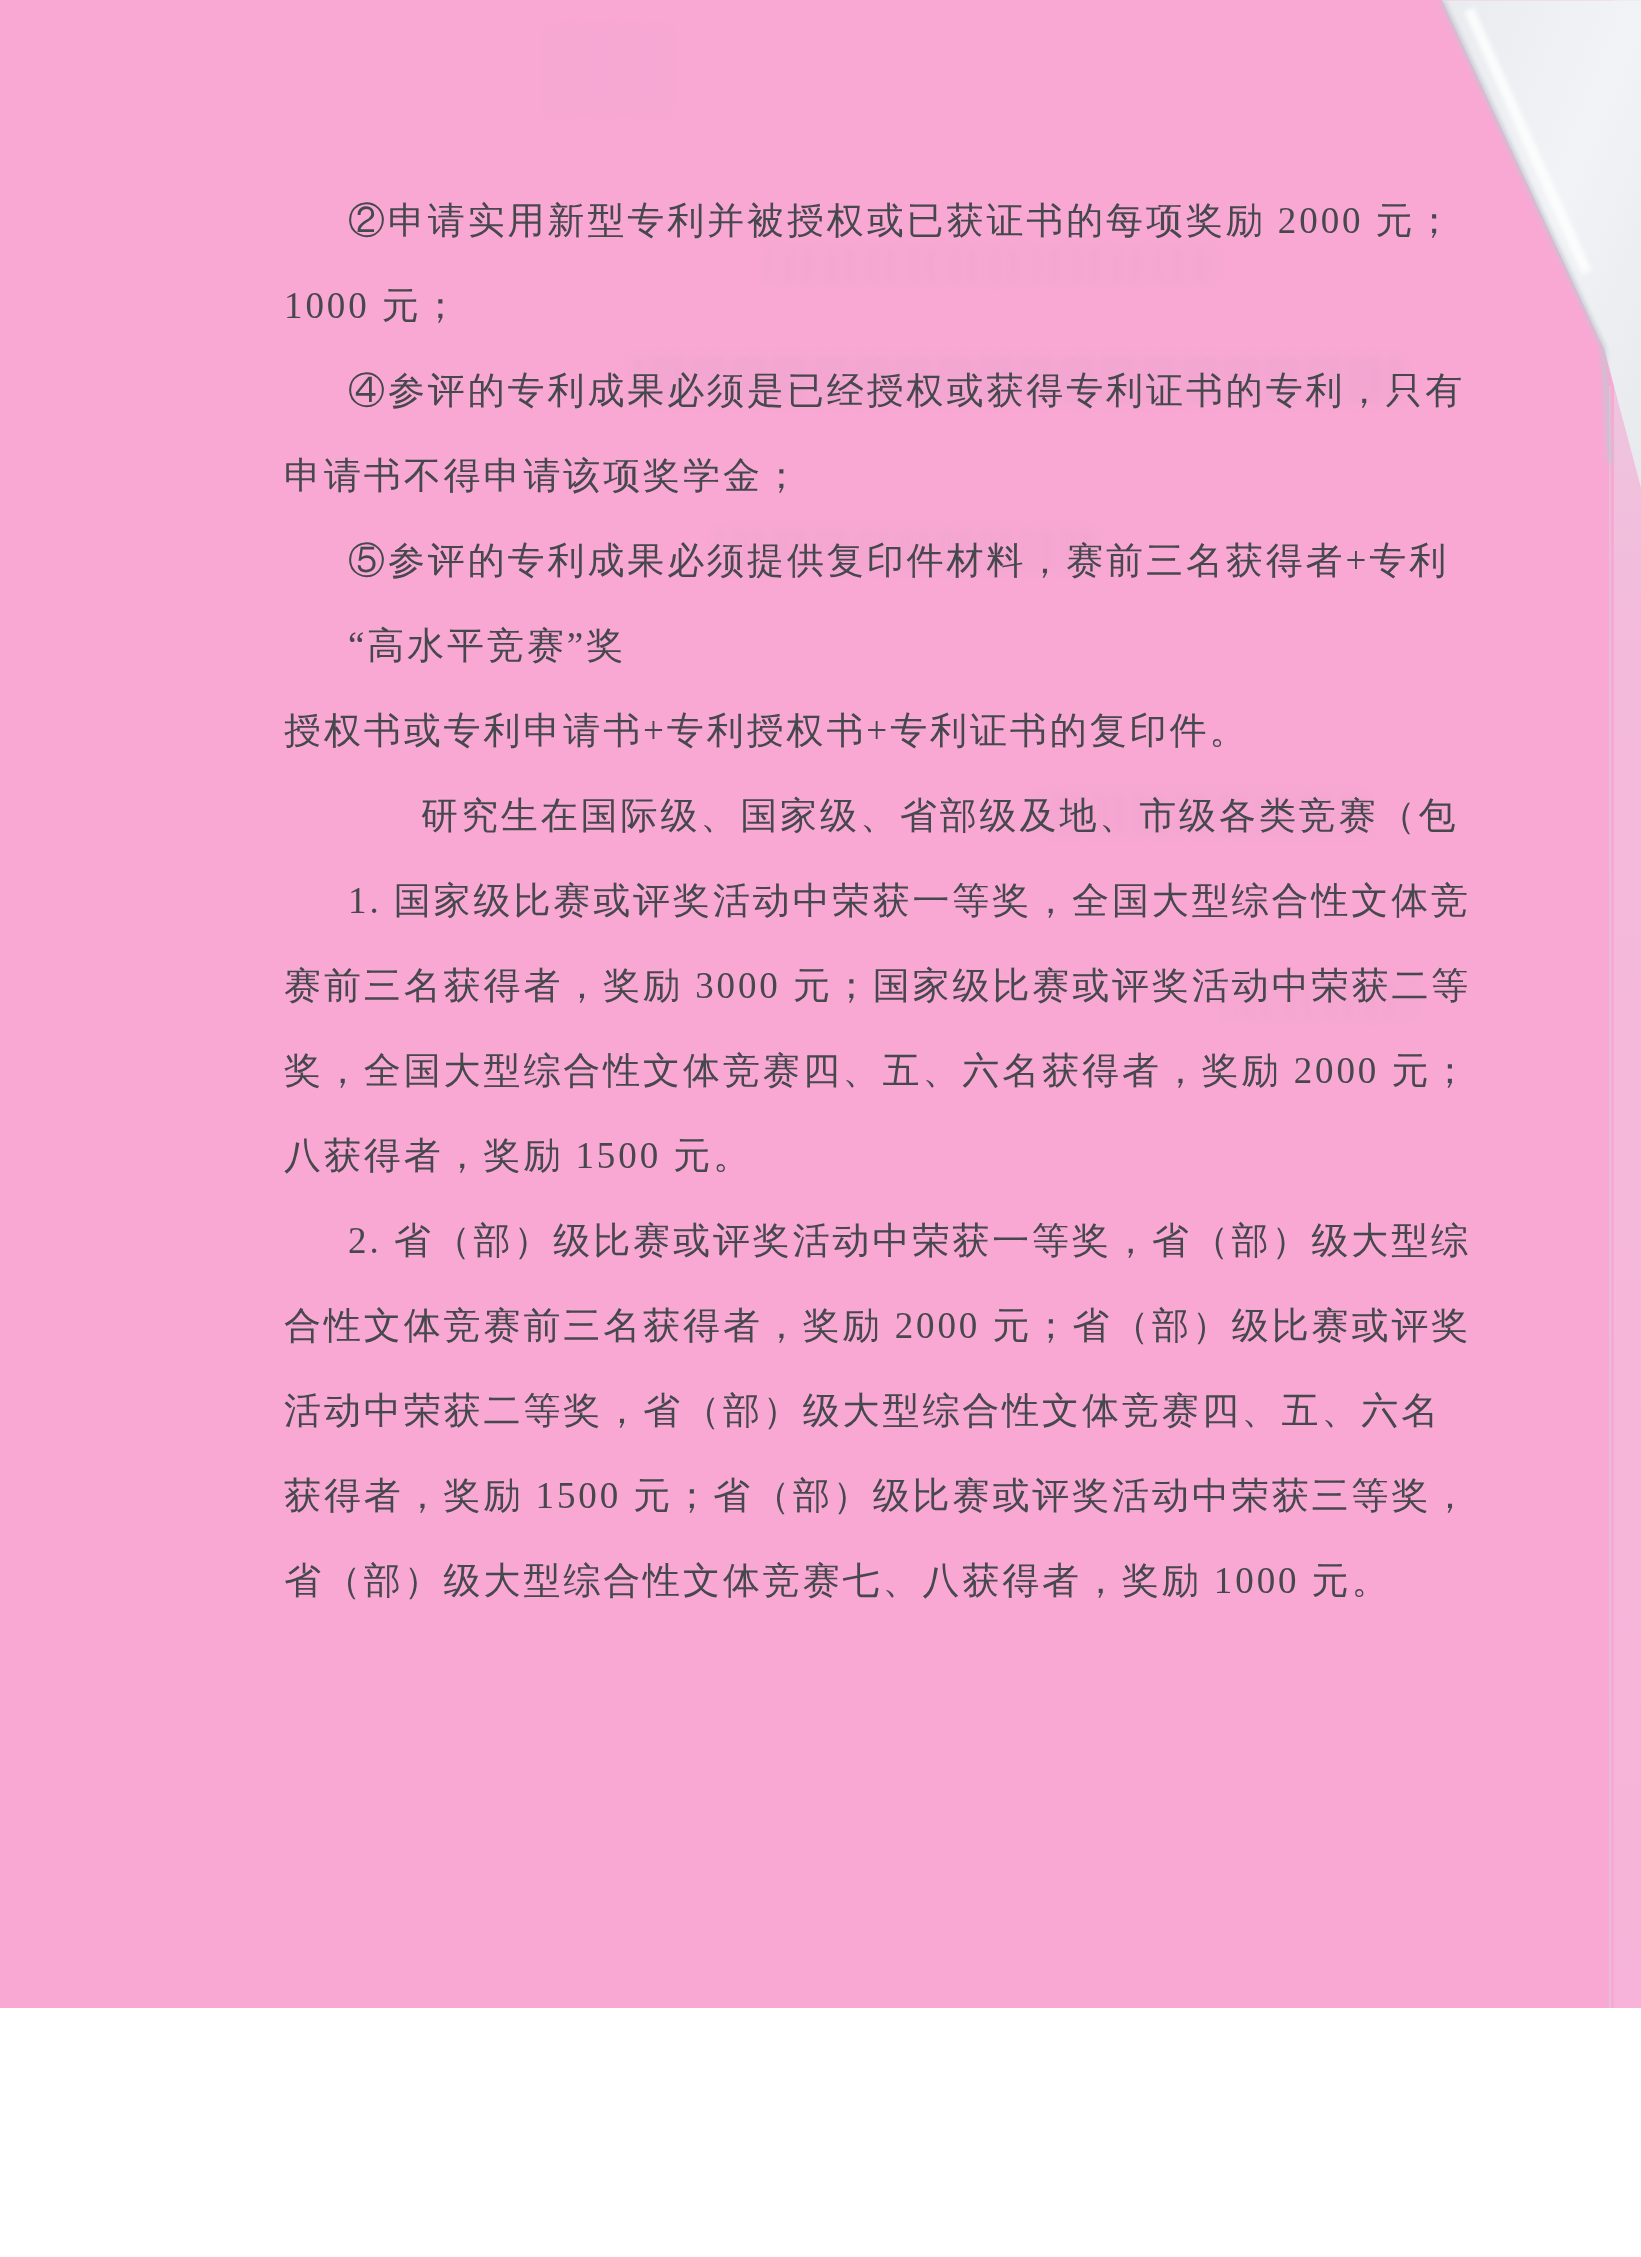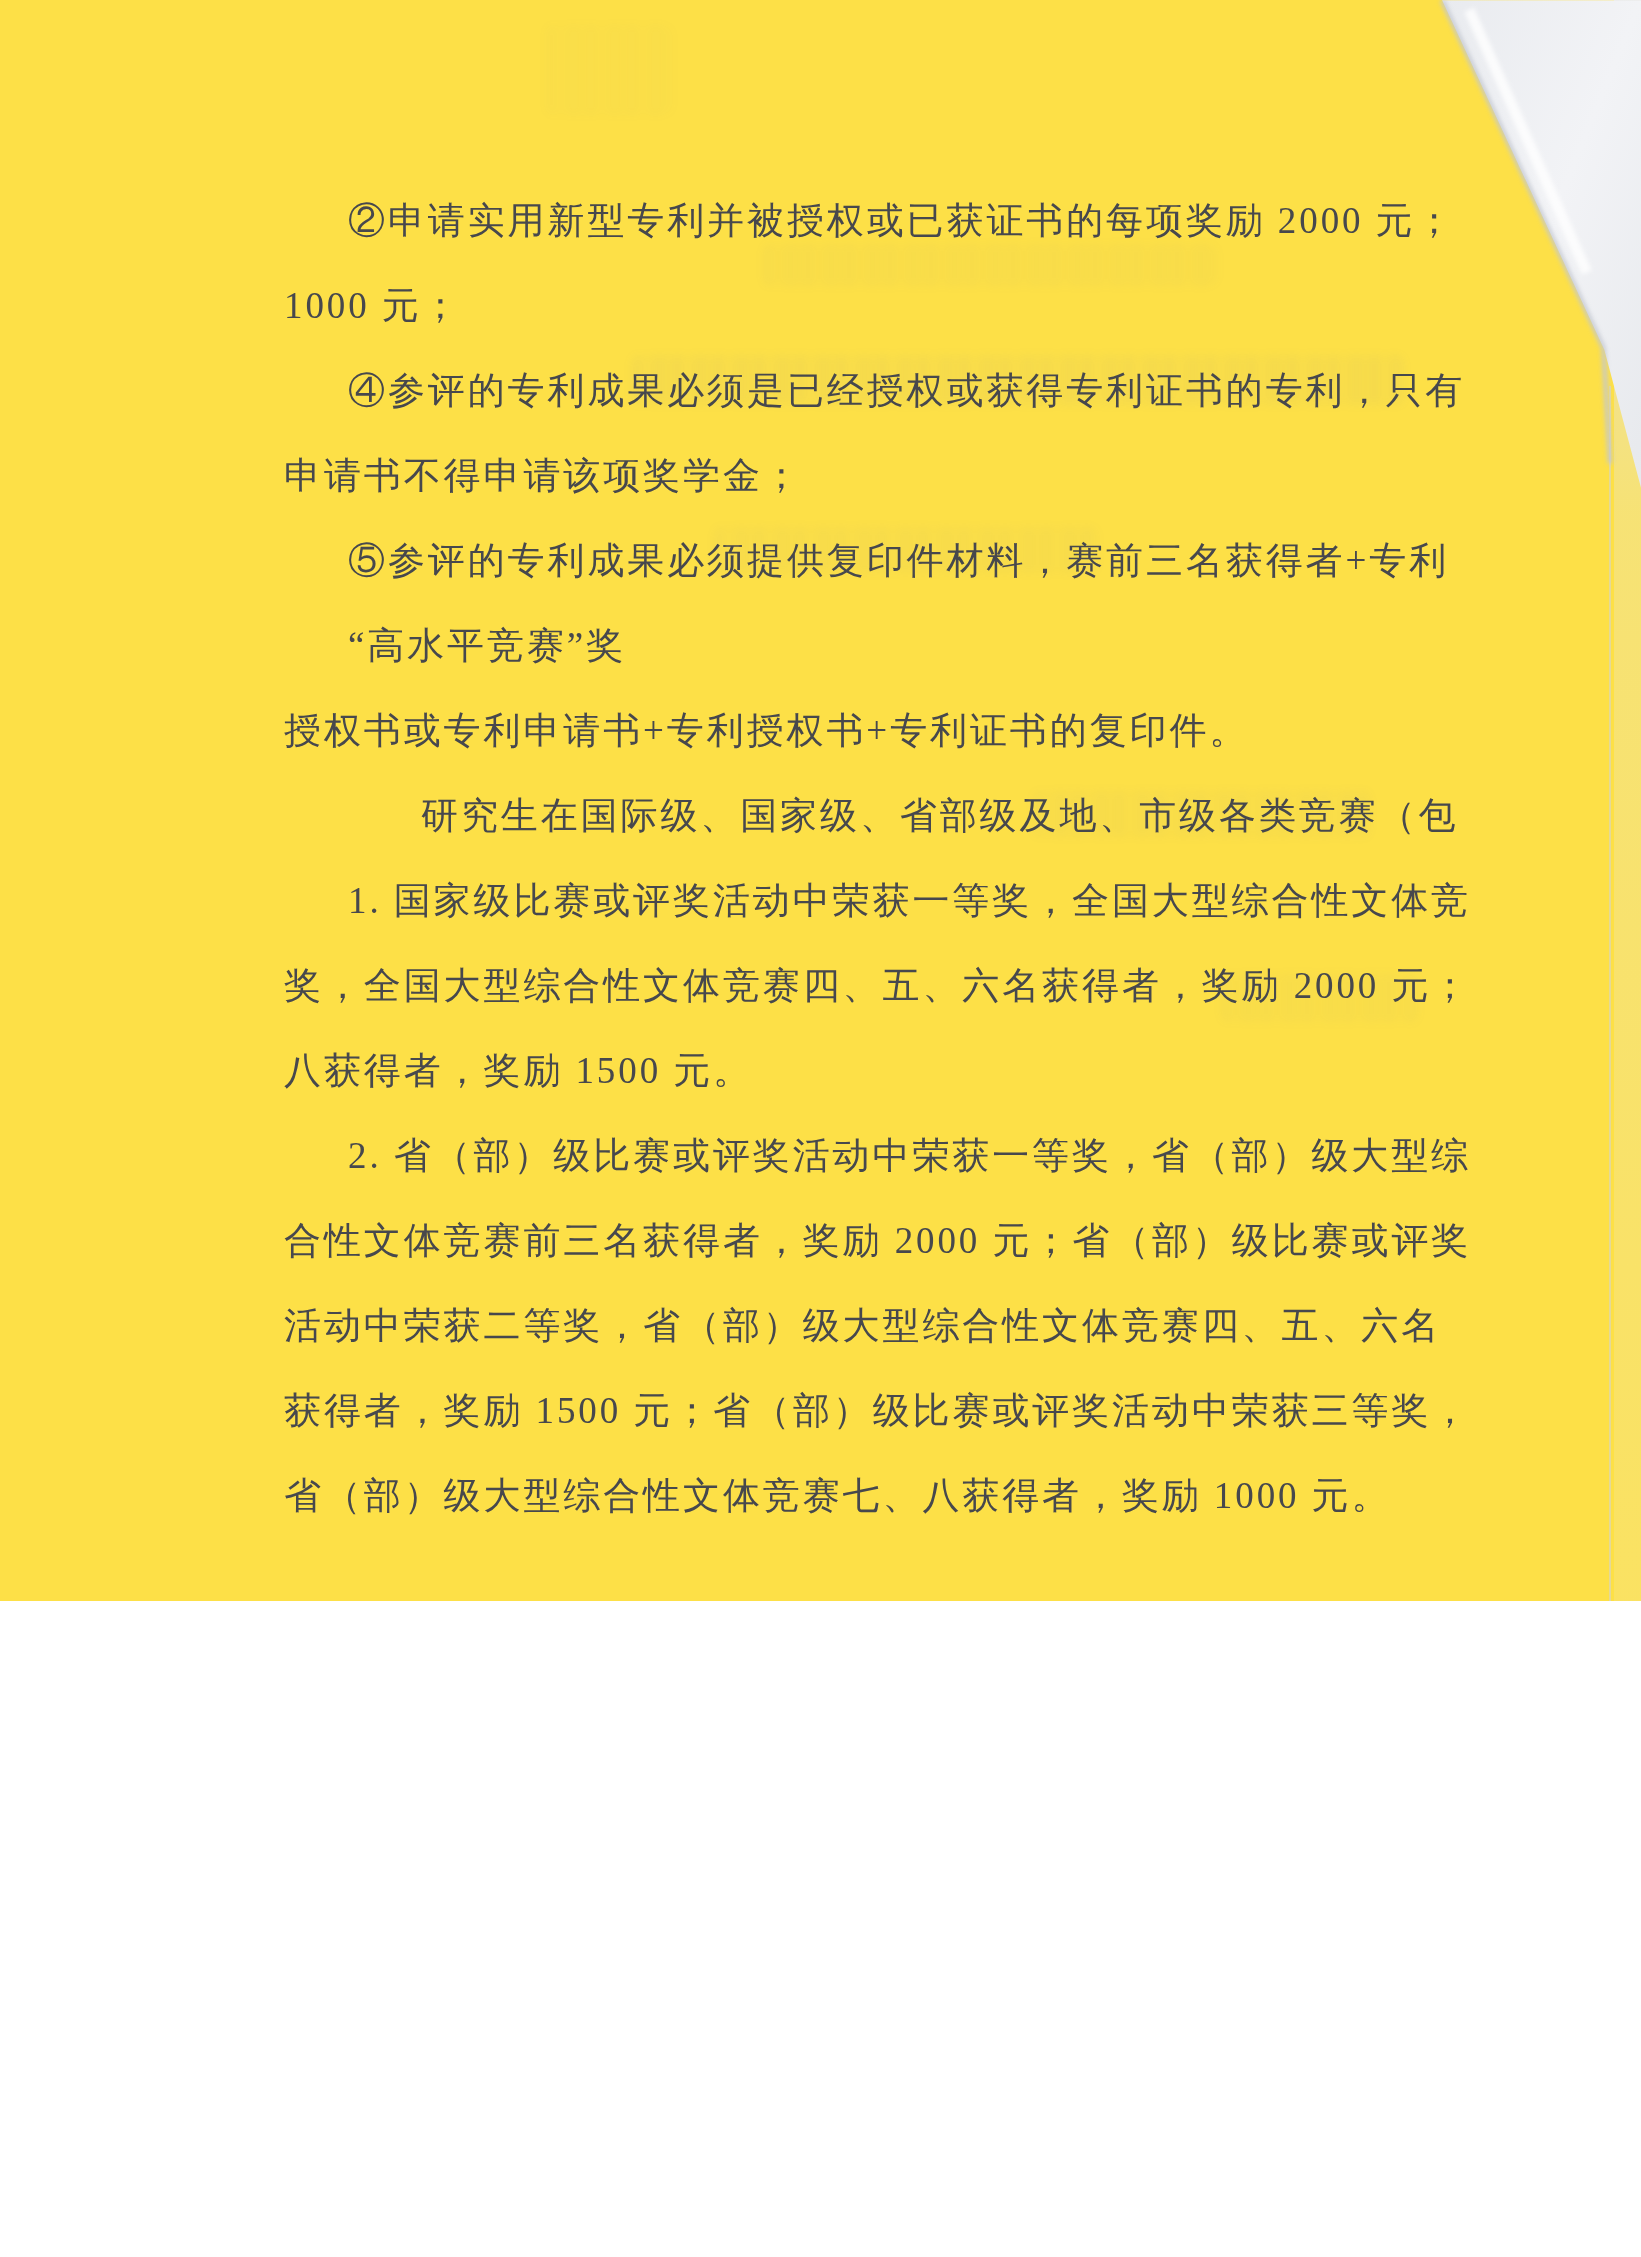--- a/index.html
+++ b/index.html
@@ -3,22 +3,22 @@
 <meta charset="utf-8">
 <style>
   html, body {
     margin: 0;
     padding: 0;
     background: #ffffff;
   }
   .page {
     position: relative;
     width: 1641px;
-    height: 1601px;
-    background: #fde047;
+    height: 2008px;
+    background: #f9a8d4;
     overflow: hidden;
     font-family: "Liberation Serif", serif;
   }
   
   .text-block {
     position: absolute;
     left: 284px;
     top: 178px;
     width: 1101px;
     color: #47484d;
@@ -125,20 +125,21 @@
   <div class="text-block">
     <div class="line indent">②申请实用新型专利并被授权或已获证书的每项奖励 2000 元；</div>
     <div class="line">1000 元；</div>
     <div class="line indent">④参评的专利成果必须是已经授权或获得专利证书的专利，只有</div>
     <div class="line">申请书不得申请该项奖学金；</div>
     <div class="line indent">⑤参评的专利成果必须提供复印件材料，赛前三名获得者+专利</div>
     <div class="line indent">“高水平竞赛”奖</div>
     <div class="line">授权书或专利申请书+专利授权书+专利证书的复印件。</div>
     <div class="line indent2">研究生在国际级、国家级、省部级及地、市级各类竞赛（包</div>
     <div class="line indent">1. 国家级比赛或评奖活动中荣获一等奖，全国大型综合性文体竞</div>
+    <div class="line">赛前三名获得者，奖励 3000 元；国家级比赛或评奖活动中荣获二等</div>
     <div class="line">奖，全国大型综合性文体竞赛四、五、六名获得者，奖励 2000 元；</div>
     <div class="line">八获得者，奖励 1500 元。</div>
     <div class="line indent">2. 省（部）级比赛或评奖活动中荣获一等奖，省（部）级大型综</div>
     <div class="line">合性文体竞赛前三名获得者，奖励 2000 元；省（部）级比赛或评奖</div>
     <div class="line">活动中荣获二等奖，省（部）级大型综合性文体竞赛四、五、六名</div>
     <div class="line">获得者，奖励 1500 元；省（部）级比赛或评奖活动中荣获三等奖，</div>
     <div class="line">省（部）级大型综合性文体竞赛七、八获得者，奖励 1000 元。</div>
   </div>
 
   <div class="page-number">4</div>

